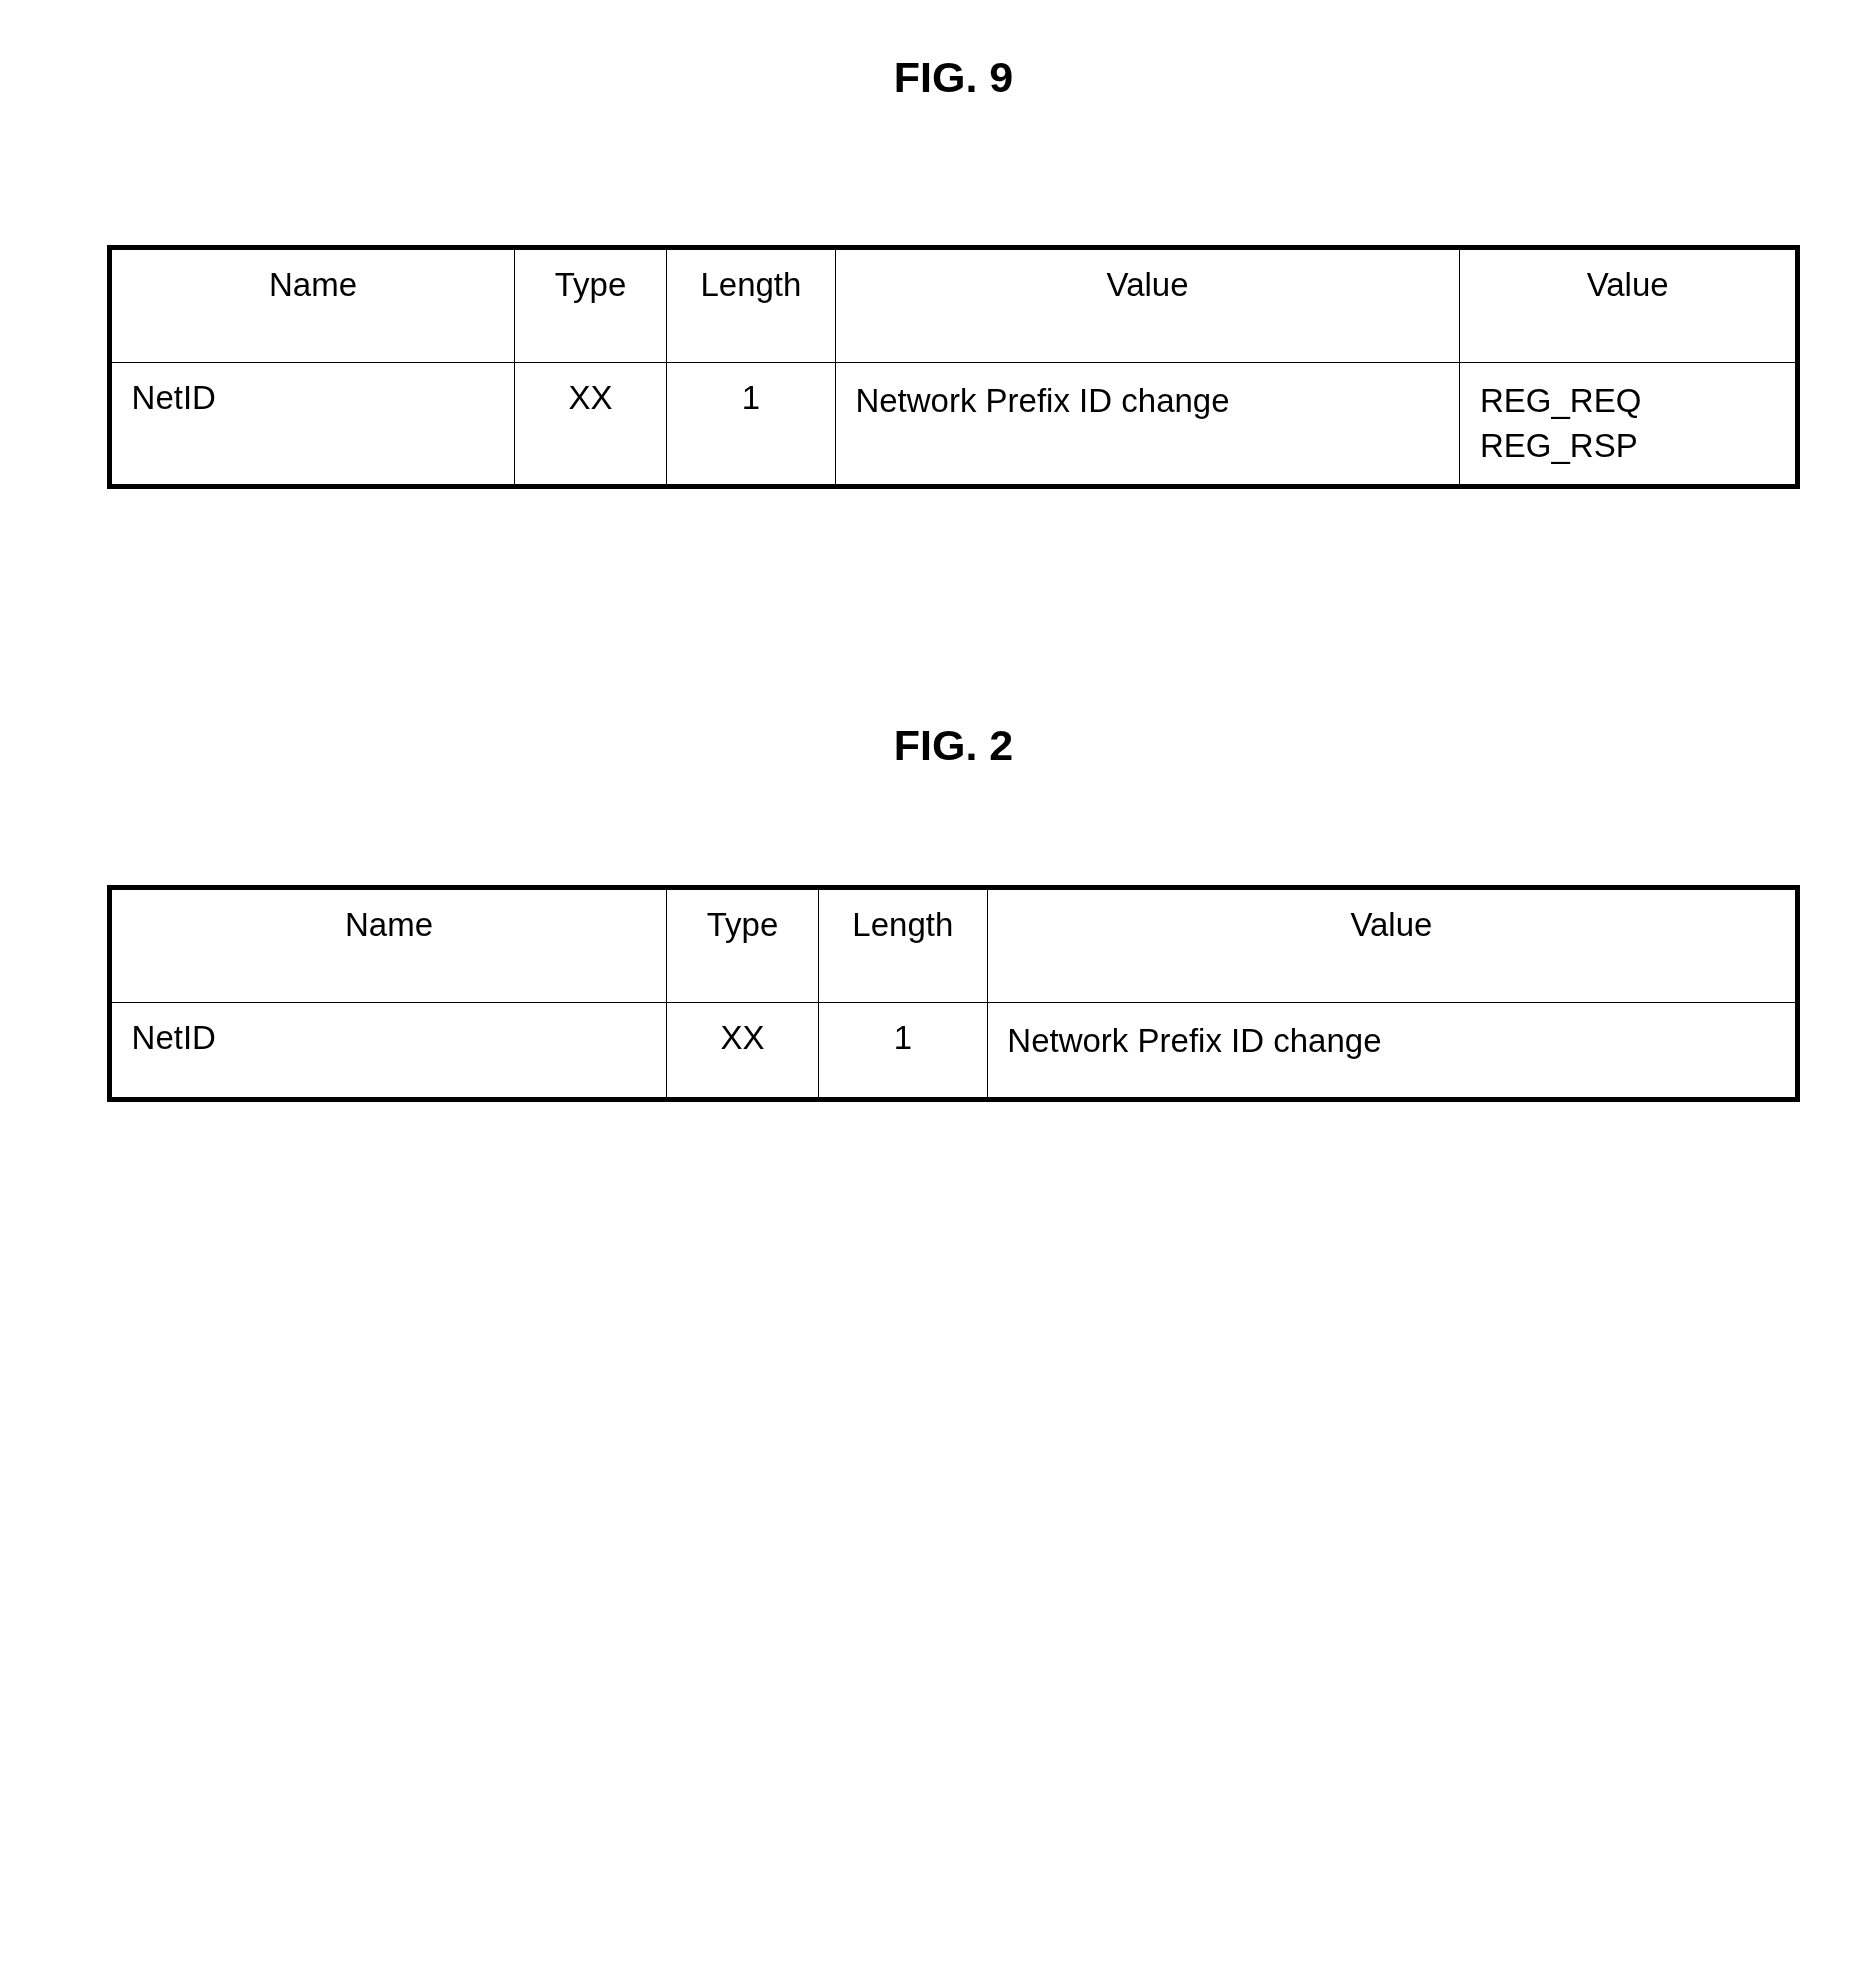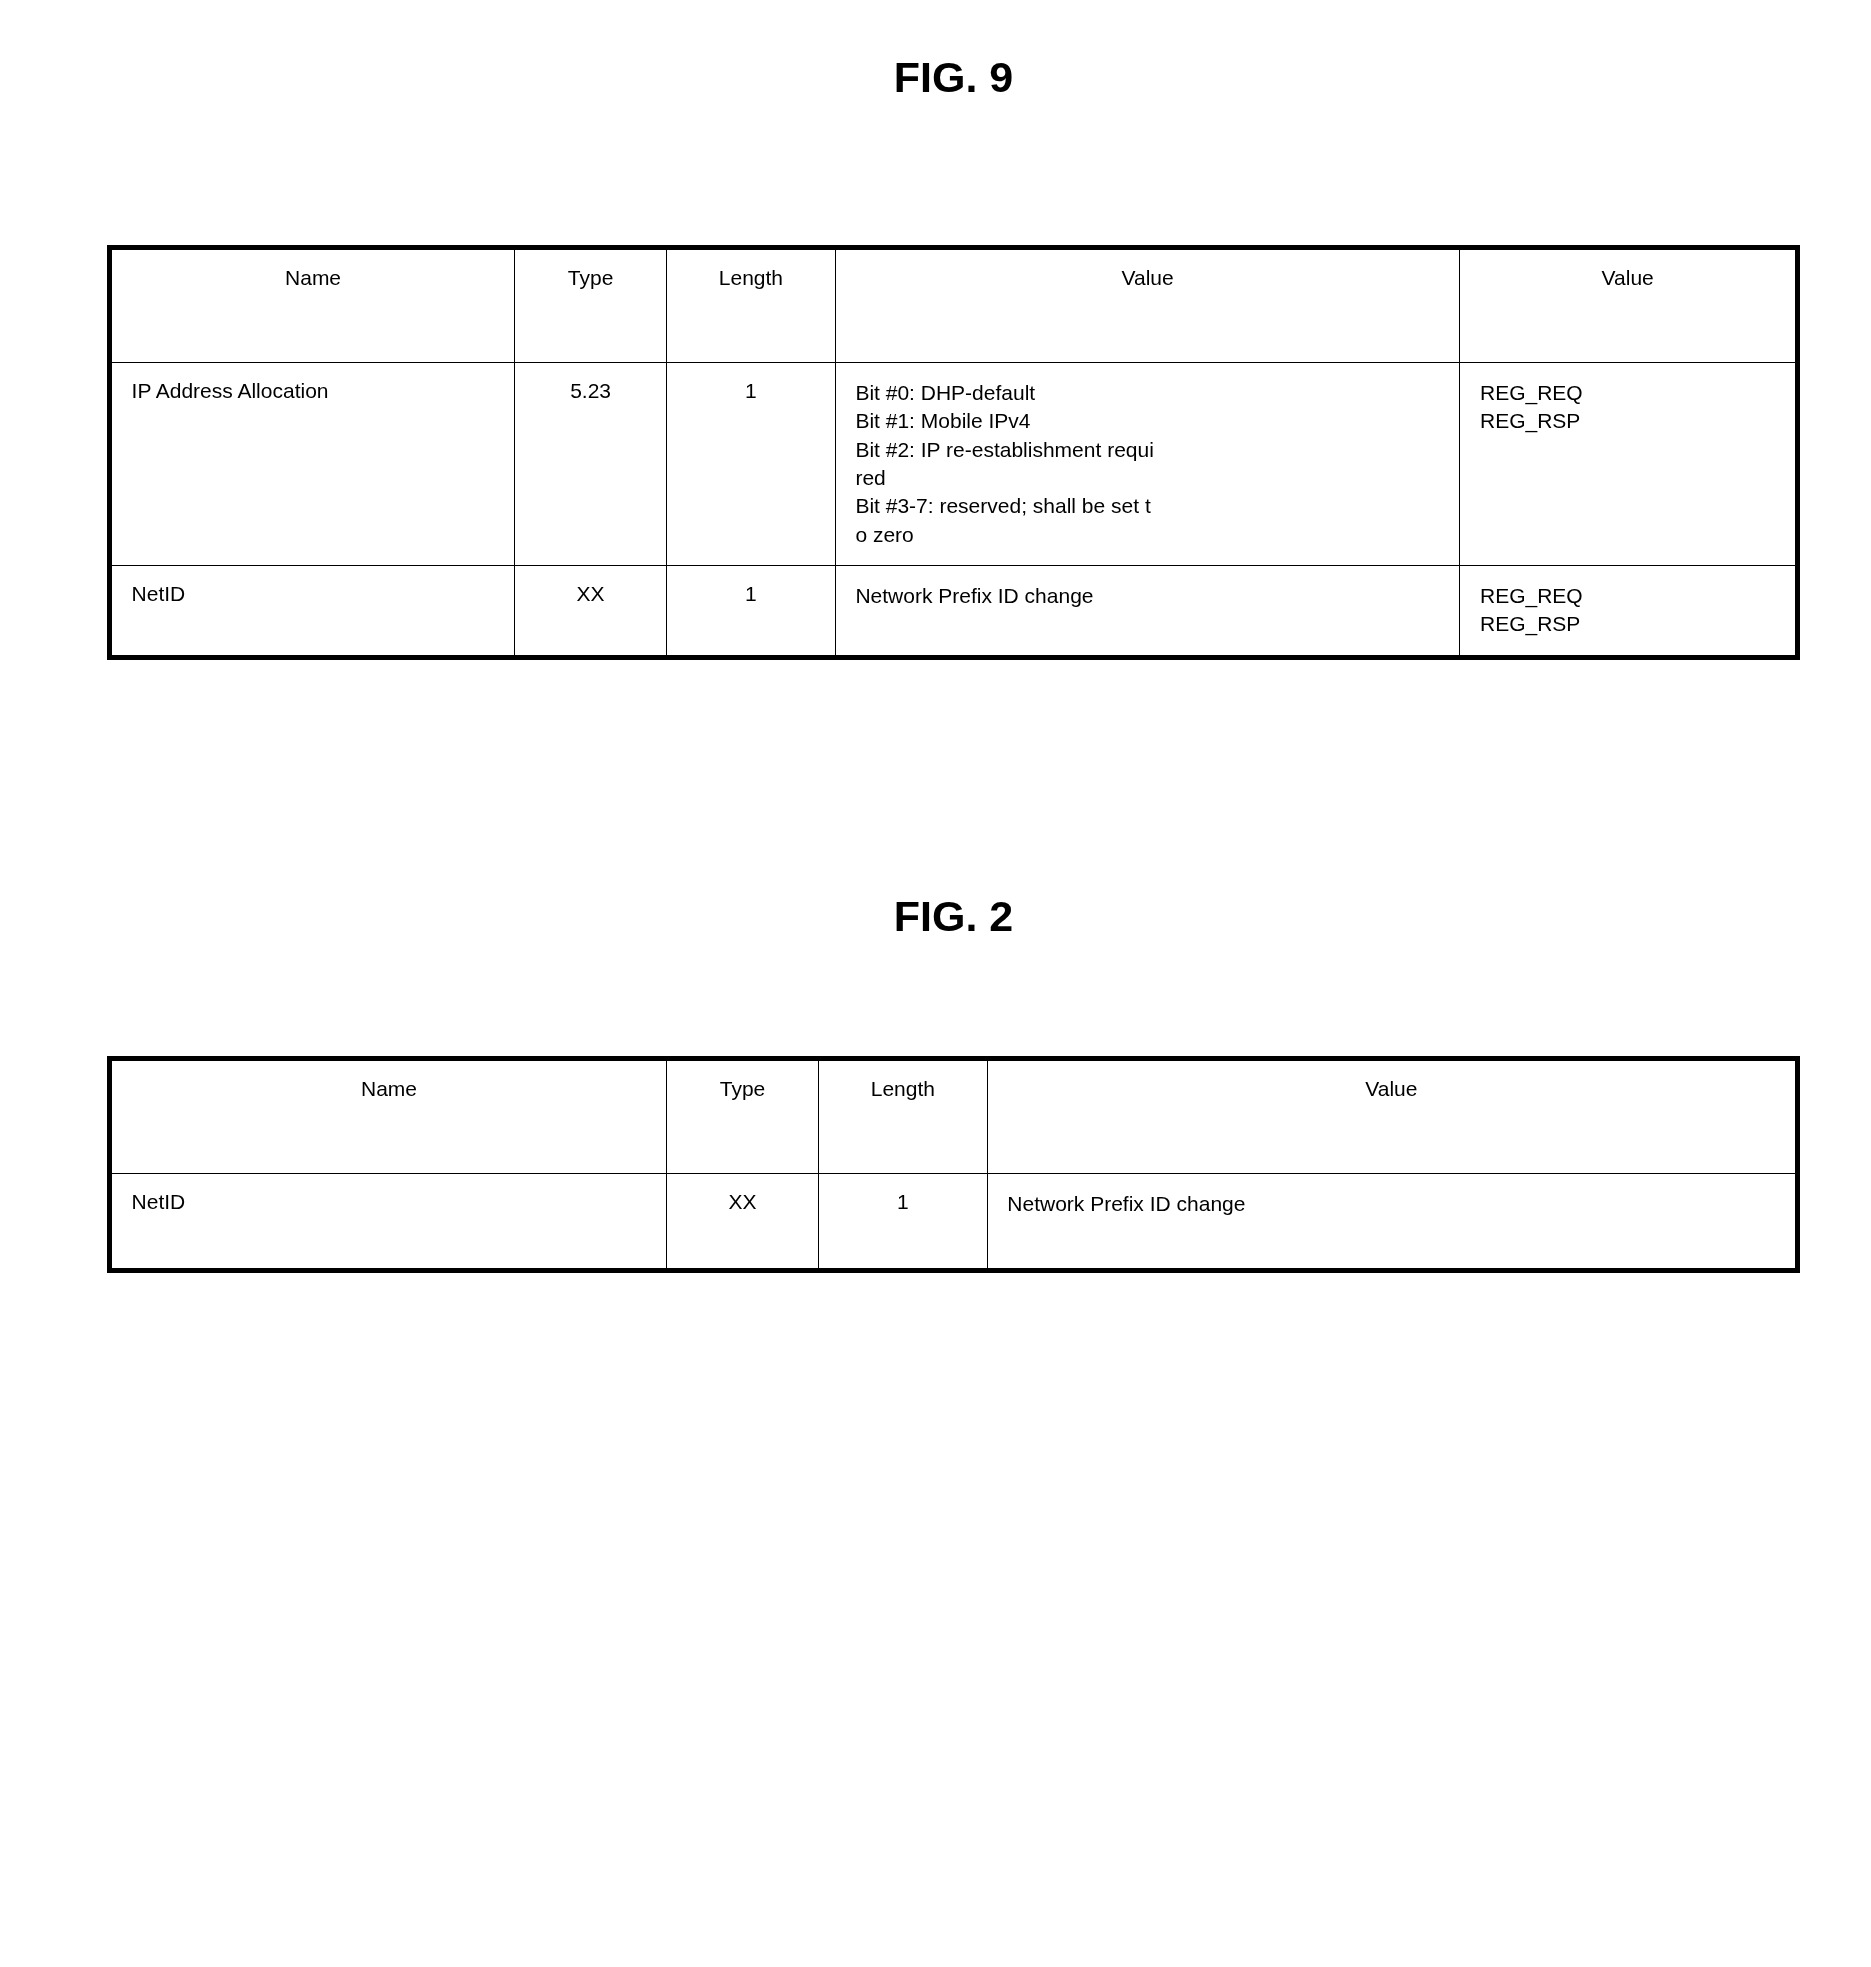--- a/index.html
+++ b/index.html
@@ -16,21 +16,21 @@
     text-align: center;
     margin: 0 0 143px 0;
   }
   .fig-title-2 {
     margin-top: 232px;
     margin-bottom: 115px;
   }
   table {
     border-collapse: collapse;
     width: 100%;
-    font-size: 21px;
+    font-size: 33px;
   }
   table.outer {
     border: 5.3px solid #000;
   }
   th, td {
     border: 1.8px solid #000;
     padding: 16px 19.6px;
     vertical-align: top;
     text-align: left;
     font-weight: normal;
@@ -77,27 +77,20 @@
     <tr>
       <th>Name</th>
       <th>Type</th>
       <th>Length</th>
       <th>Value</th>
       <th>Value</th>
     </tr>
   </thead>
   <tbody>
     <tr>
-      <td>IP Address Allocation</td>
-      <td class="center">5.23</td>
-      <td class="center">1</td>
-      <td class="value-cell">Bit #0: DHP-default<br>Bit #1: Mobile IPv4<br>Bit #2: IP re-establishment requi<br>red<br>Bit #3-7: reserved; shall be set t<br>o zero</td>
-      <td class="value-cell">REG_REQ<br>REG_RSP</td>
-    </tr>
-    <tr>
       <td>NetID</td>
       <td class="center">XX</td>
       <td class="center">1</td>
       <td class="value-cell">Network Prefix ID change</td>
       <td class="value-cell">REG_REQ<br>REG_RSP</td>
     </tr>
   </tbody>
 </table>
 
 <div class="fig-title fig-title-2">FIG. 2</div>

